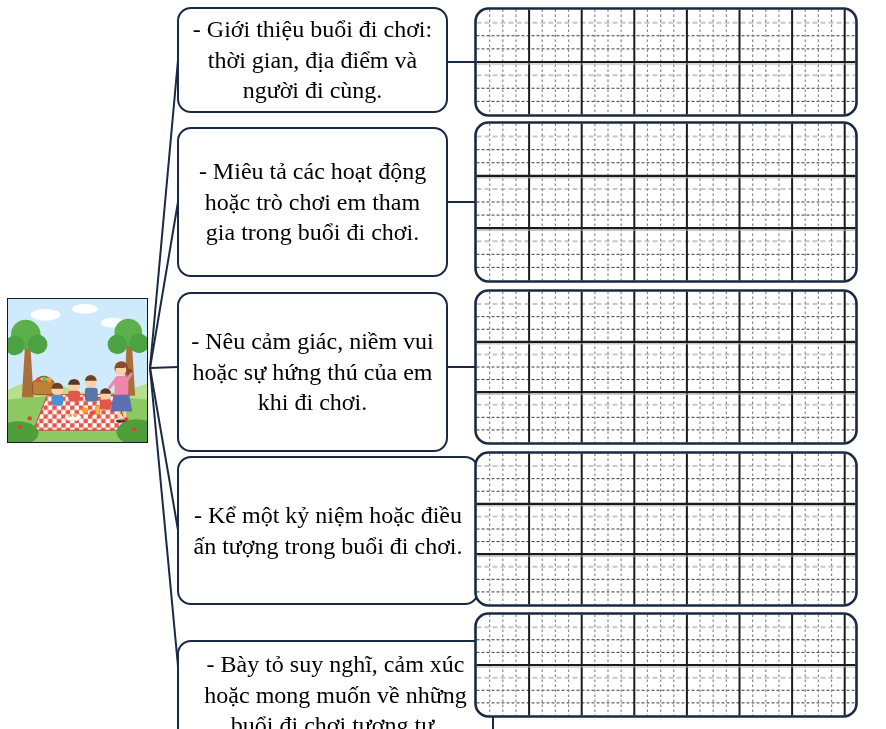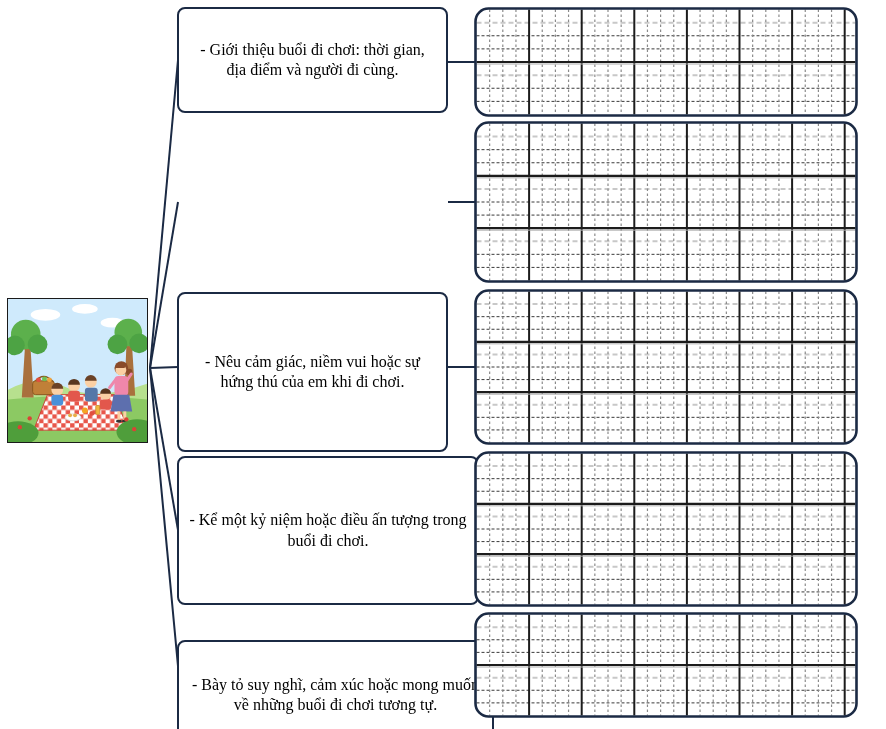--- a/index.html
+++ b/index.html
@@ -3,24 +3,24 @@
 <meta charset="utf-8">
 <style>
   html,body{margin:0;padding:0;background:#ffffff;}
   .canvas{
     position:relative;width:886px;height:729px;overflow:hidden;
     background:#ffffff;font-family:"Liberation Serif", serif;
   }
   .connectors{position:absolute;left:0;top:0;z-index:1;}
   .node{
     position:absolute;z-index:2;box-sizing:border-box;
-    border:2.5px solid #1b2a44;border-radius:8px;background:#ffffff;
+    border:2.5px solid #1b2a44;border-radius:14px;background:#ffffff;
     display:flex;align-items:center;justify-content:center;
     text-align:center;padding:4px 10px;
-    font-size:16px;line-height:1.28;color:#000000;
+    font-size:24px;line-height:1.28;color:#000000;
   }
   .grid-host{position:absolute;z-index:2;}
   .grid-host svg{display:block;}
   .photo{
     position:absolute;left:7px;top:298px;width:141px;height:145px;
     box-sizing:border-box;border:1.5px solid #1a1a1a;background:#fff;z-index:2;
   }
   .photo svg{display:block;width:100%;height:100%;}
 </style>
 </head>
@@ -115,20 +115,23 @@
         <circle cx="22" cy="121" r="2.2"></circle>
           <circle cx="12" cy="130" r="2.2"></circle>
         <circle cx="120" cy="122" r="2.2"></circle>
           <circle cx="128" cy="132" r="2.2"></circle>
       </g>
     </svg>
   </div>
 
   <div class="node" style="left:177px;top:7px;width:271px;height:106px">
     <span>- Giới thiệu buổi đi chơi: thời gian, địa điểm và người đi cùng.</span>
+  </div>
+  <div class="node" style="left:177px;top:127px;width:271px;height:150px">
+    <span>- Miêu tả các hoạt động hoặc trò chơi em tham gia trong buổi đi chơi.</span>
   </div>
   <div class="node" style="left:177px;top:292px;width:271px;height:160px">
     <span>- Nêu cảm giác, niềm vui hoặc sự hứng thú của em khi đi chơi.</span>
   </div>
   <div class="node" style="left:177px;top:456px;width:302px;height:149px">
     <span>- Kể một kỷ niệm hoặc điều ấn tượng trong buổi đi chơi.</span>
   </div>
   <div class="node" style="left:177px;top:640px;width:317px;height:110px">
     <span>- Bày tỏ suy nghĩ, cảm xúc hoặc mong muốn về những buổi đi chơi tương tự.</span>
   </div>

